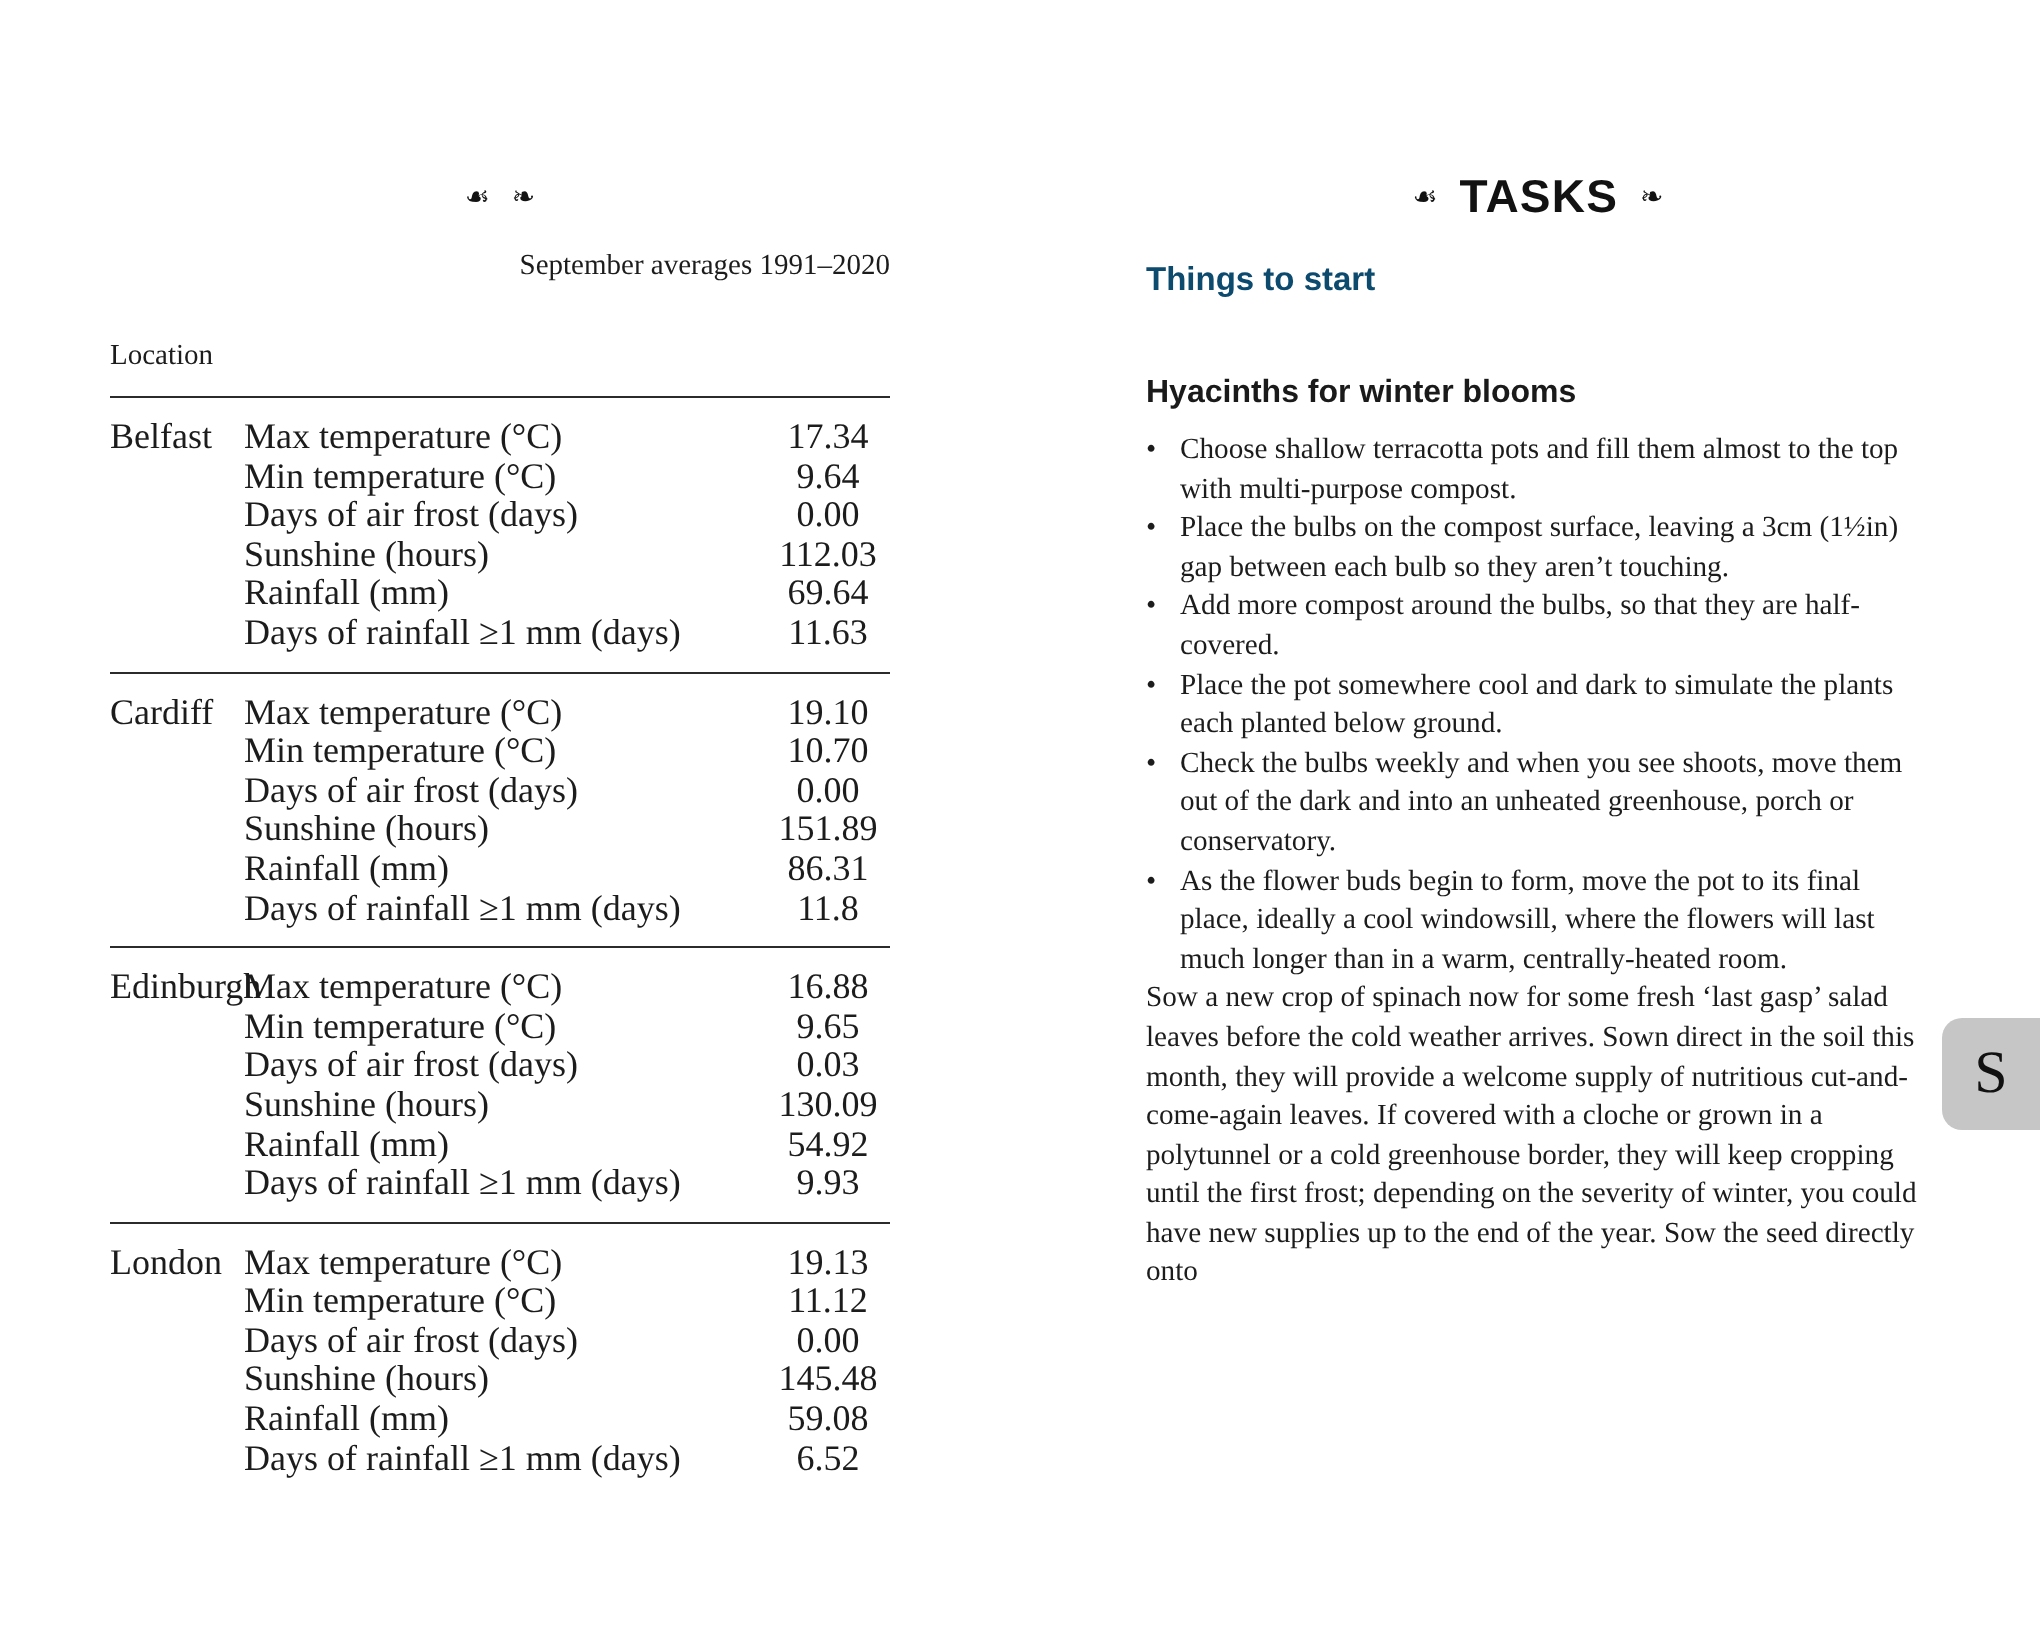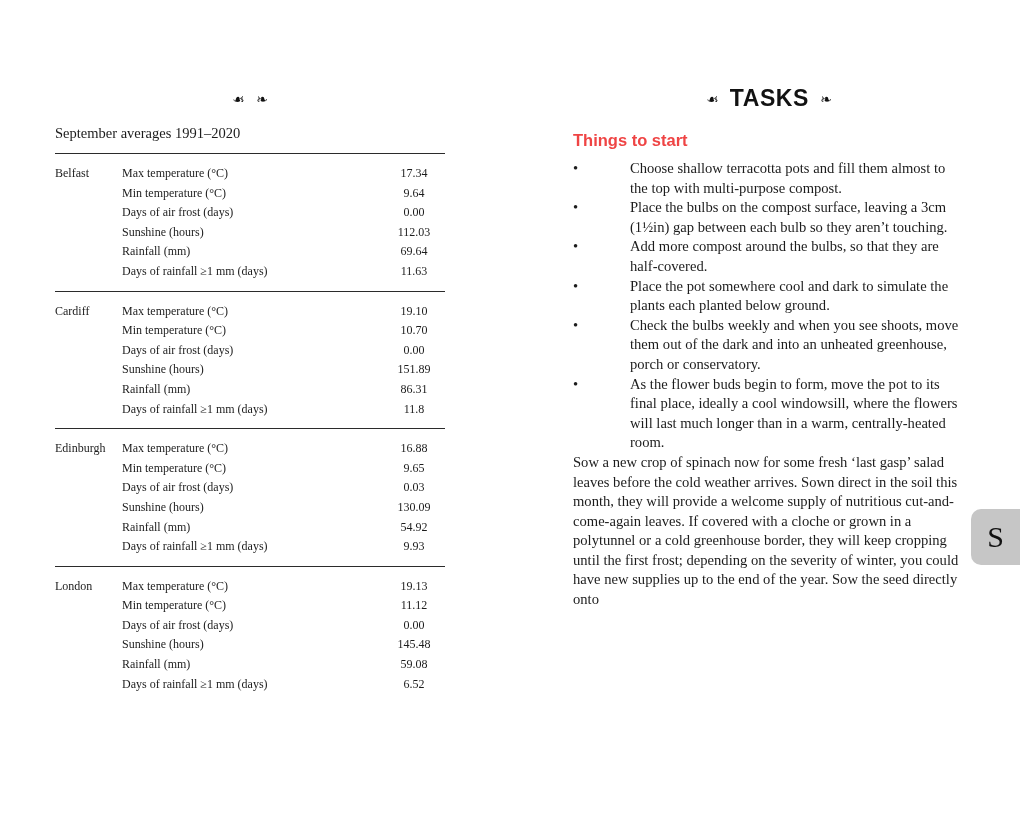--- a/index.html
+++ b/index.html
@@ -17,72 +17,73 @@
   
   .book-title {
     margin-top:84px; display:flex; align-items:center; justify-content:center; gap:11px;
     font-family:"Liberation Sans", sans-serif; font-weight:bold; font-size:23px;
     letter-spacing:0.6px; color:#121212; line-height:28px;
   }
   .fleuron {
     font-family:"DejaVu Sans", sans-serif; font-weight:normal; font-size:14px;
     letter-spacing:0; position:relative; top:1px; color:#121212;
   }
-  .subtitle { margin-top:12px; text-align:left; font-size:14.5px; line-height:18px; }
+  .subtitle { margin-top:12px; text-align:right; font-size:14.5px; line-height:18px; }
 
   
   .loc-header { margin-top:27px; font-size:14.5px; line-height:18px; }
   .header-rule { margin-top:11px; border-bottom:1.5px solid #2b2b2b; }
   .tsection { border-bottom:1.5px solid #2b2b2b; padding:10px 0 9px; }
   .tsection.last { border-bottom:none; }
-  .trow { display:flex; font-size:12px; line-height:19.6px; }
+  .trow { display:flex; font-size:18px; line-height:19.6px; }
   .loc  { width:67px; flex:none; }
   .attr { flex:1; }
   .val  { width:62px; flex:none; text-align:center; }
 
   .page-num {
     position:absolute; top:762px; left:0; width:100%;
     text-align:center; font-size:14px; line-height:18px;
   }
 
   
   .things-heading {
     margin-top:18px; font-family:"Liberation Sans", sans-serif; font-weight:bold;
-    font-size:16.5px; line-height:20px; color:#ef4444;
+    font-size:16.5px; line-height:20px; color:#0c4a6e;
   }
   .article-heading {
     font-family:"Liberation Sans", sans-serif; font-weight:bold;
     font-size:16px; line-height:20px; color:#1a1a1a;
   }
   .a1-heading { margin-top:37px; }
   .a2-heading { margin-top:21px; }
   .body-text { font-size:14.6px; line-height:19.6px; }
   .bullets { margin-top:9px; }
   .bullet { display:flex; font-size:14.6px; line-height:19.6px; }
   .bullet .marker { width:17px; flex:none; }
-  .bullet .btext { flex:1;margin-left:40px; }
+  .bullet .btext { flex:1; }
 
   
   #month-tab {
     position:absolute; right:0; top:509px; width:49px; height:56px;
     background:#c6c6c6; border-radius:10px 0 0 10px;
     display:flex; align-items:center; justify-content:center;
     font-family:"Liberation Serif", serif; font-size:30px; color:#111; cursor:pointer;
   }
 </style>
 </head>
 <body>
 
 <div class="page" id="left-page">
   <div class="book-title">
     <span class="fleuron">☙</span>
     <span class="fleuron">❧</span>
   </div>
   <div class="subtitle">September averages 1991–2020</div>
 
+  <div class="loc-header">Location</div>
   <div class="header-rule"></div>
 
   <div class="tsection">
     <div class="trow">
       <span class="loc">Belfast</span>
       <span class="attr">Max temperature (°C)</span>
       <span class="val">17.34</span>
     </div>
     <div class="trow">
       <span class="loc"></span>
@@ -214,20 +215,21 @@
 
 <div class="page" id="right-page">
   <div class="book-title">
     <span class="fleuron">☙</span>
     <span>TASKS</span>
     <span class="fleuron">❧</span>
   </div>
 
   <div class="things-heading">Things to start</div>
 
+  <div class="article-heading a1-heading">Hyacinths for winter blooms</div>
 
   <div class="bullets">
     <div class="bullet">
       <span class="marker">•</span>
       <span class="btext">Choose shallow terracotta pots and fill them almost to the top with multi-purpose compost.</span>
     </div>
     <div class="bullet">
       <span class="marker">•</span>
       <span class="btext">Place the bulbs on the compost surface, leaving a 3cm (1½in) gap between each bulb so they aren’t touching.</span>
     </div>

